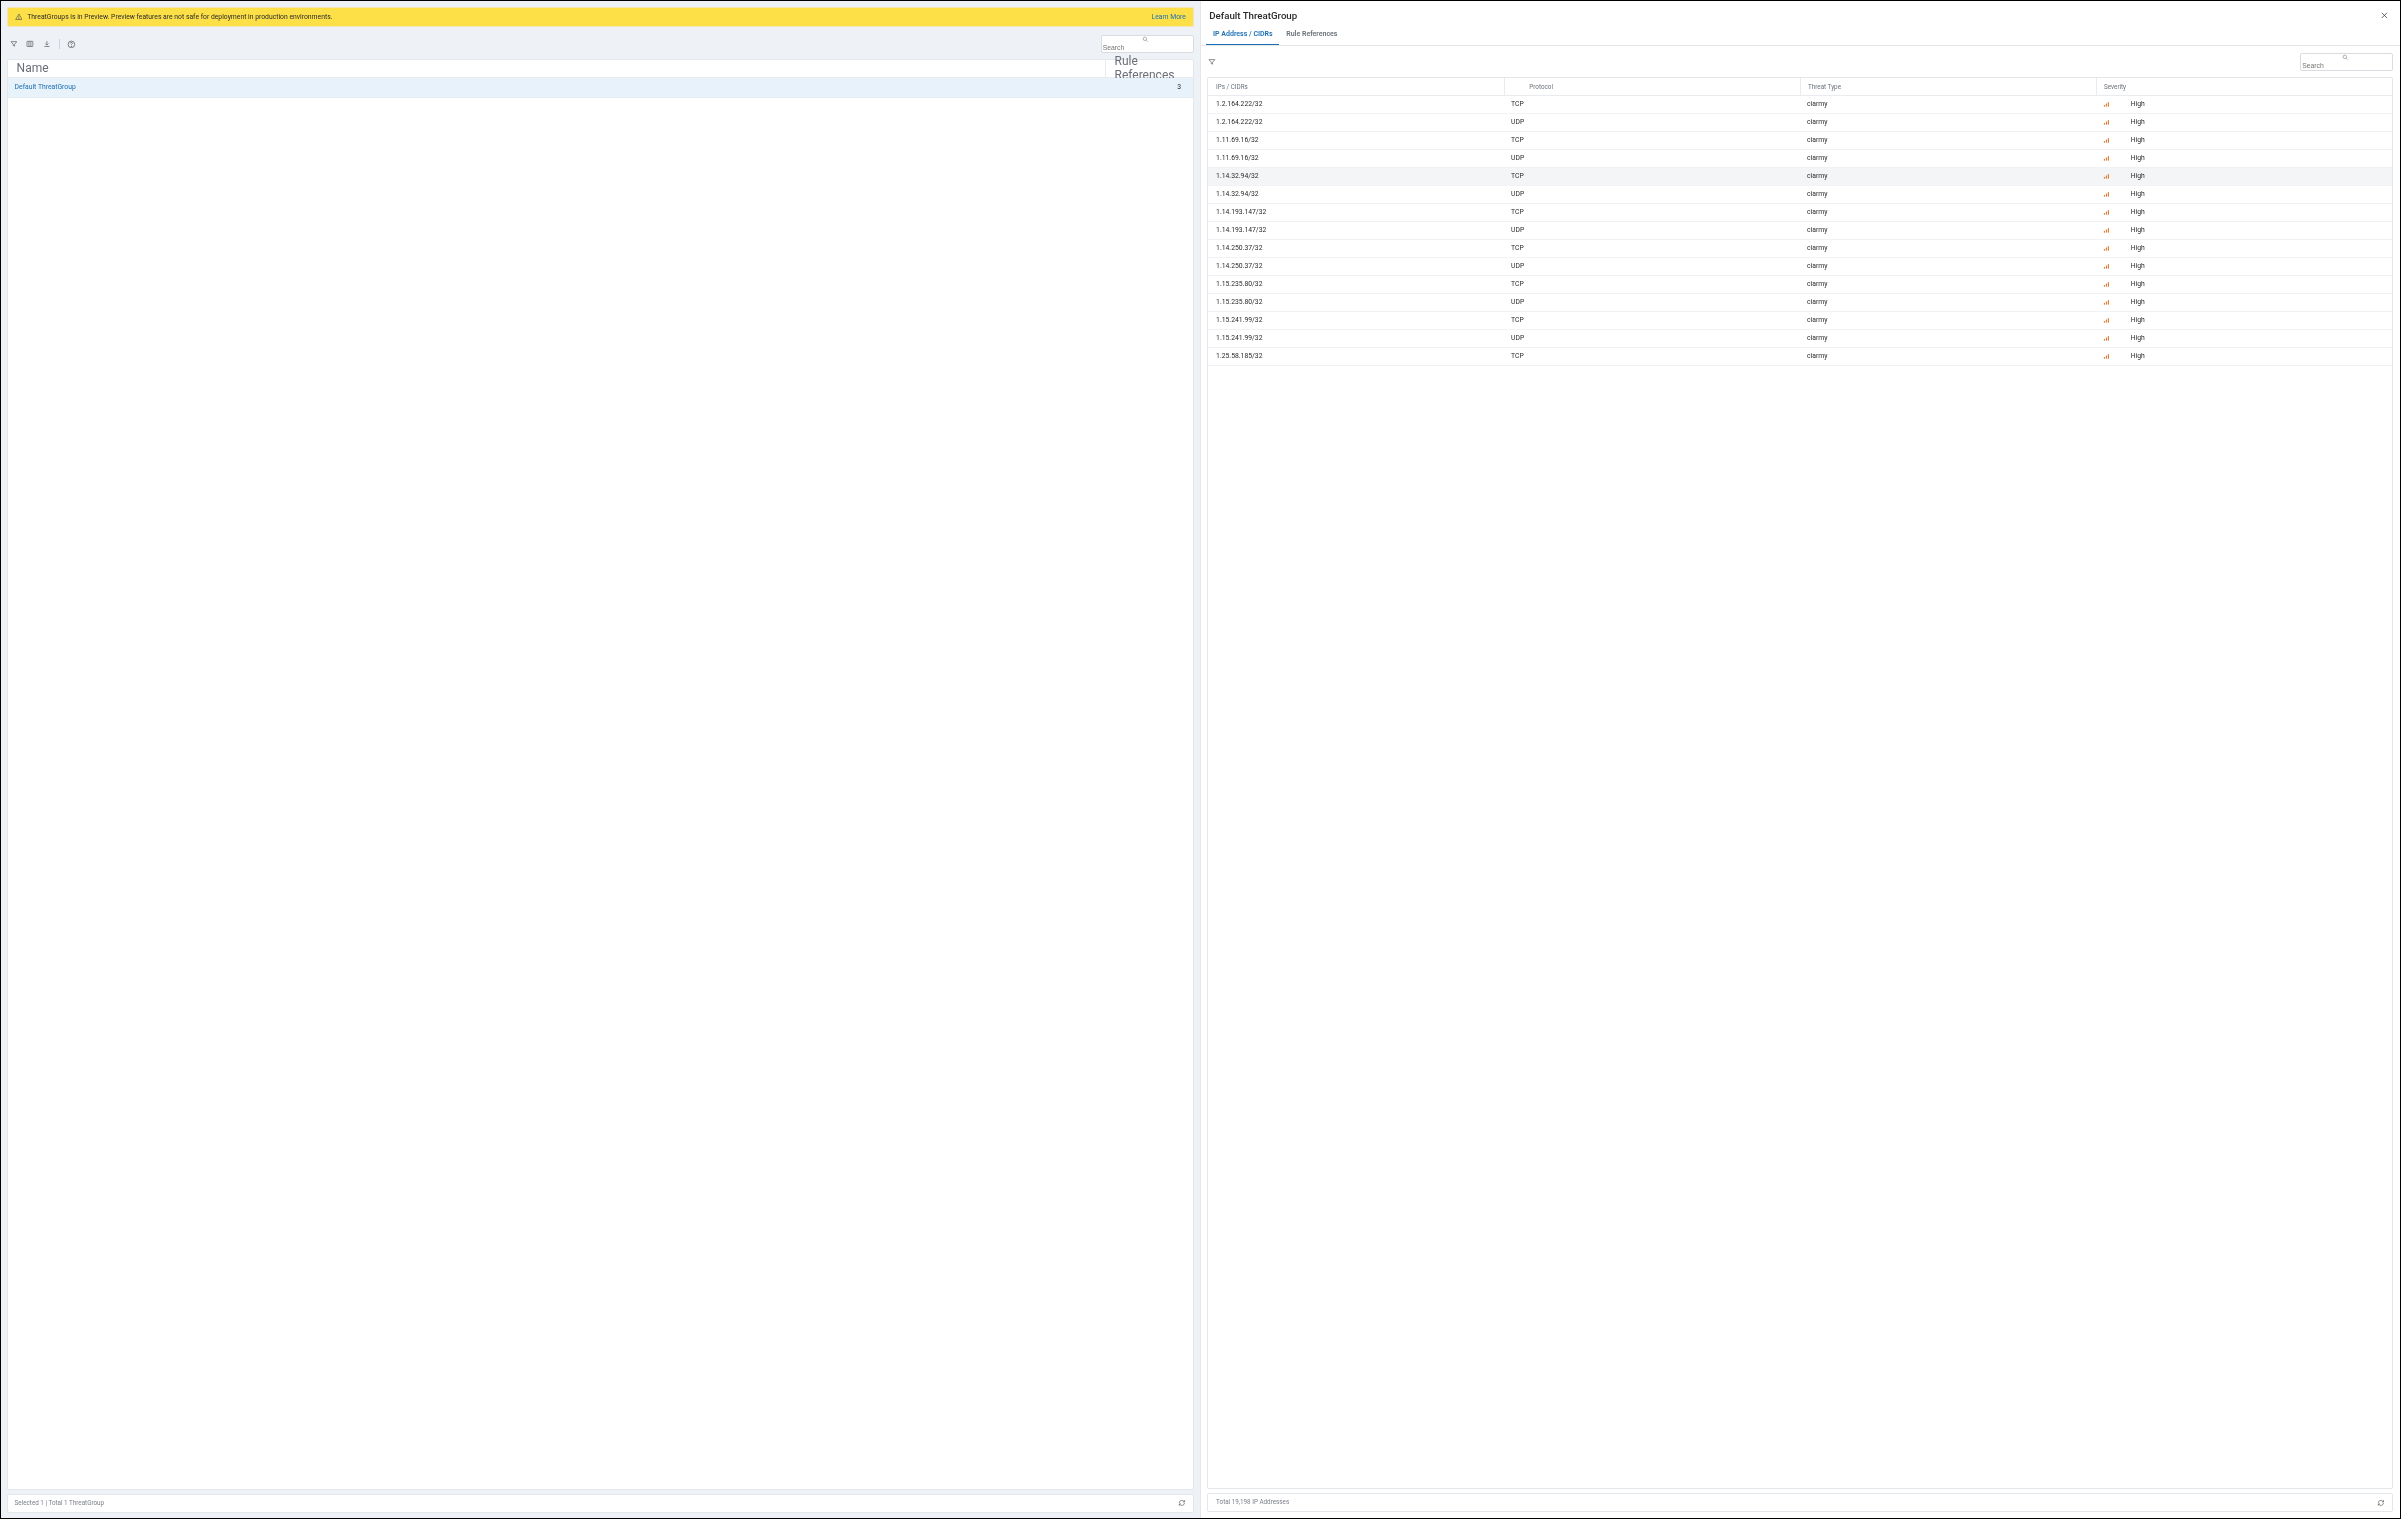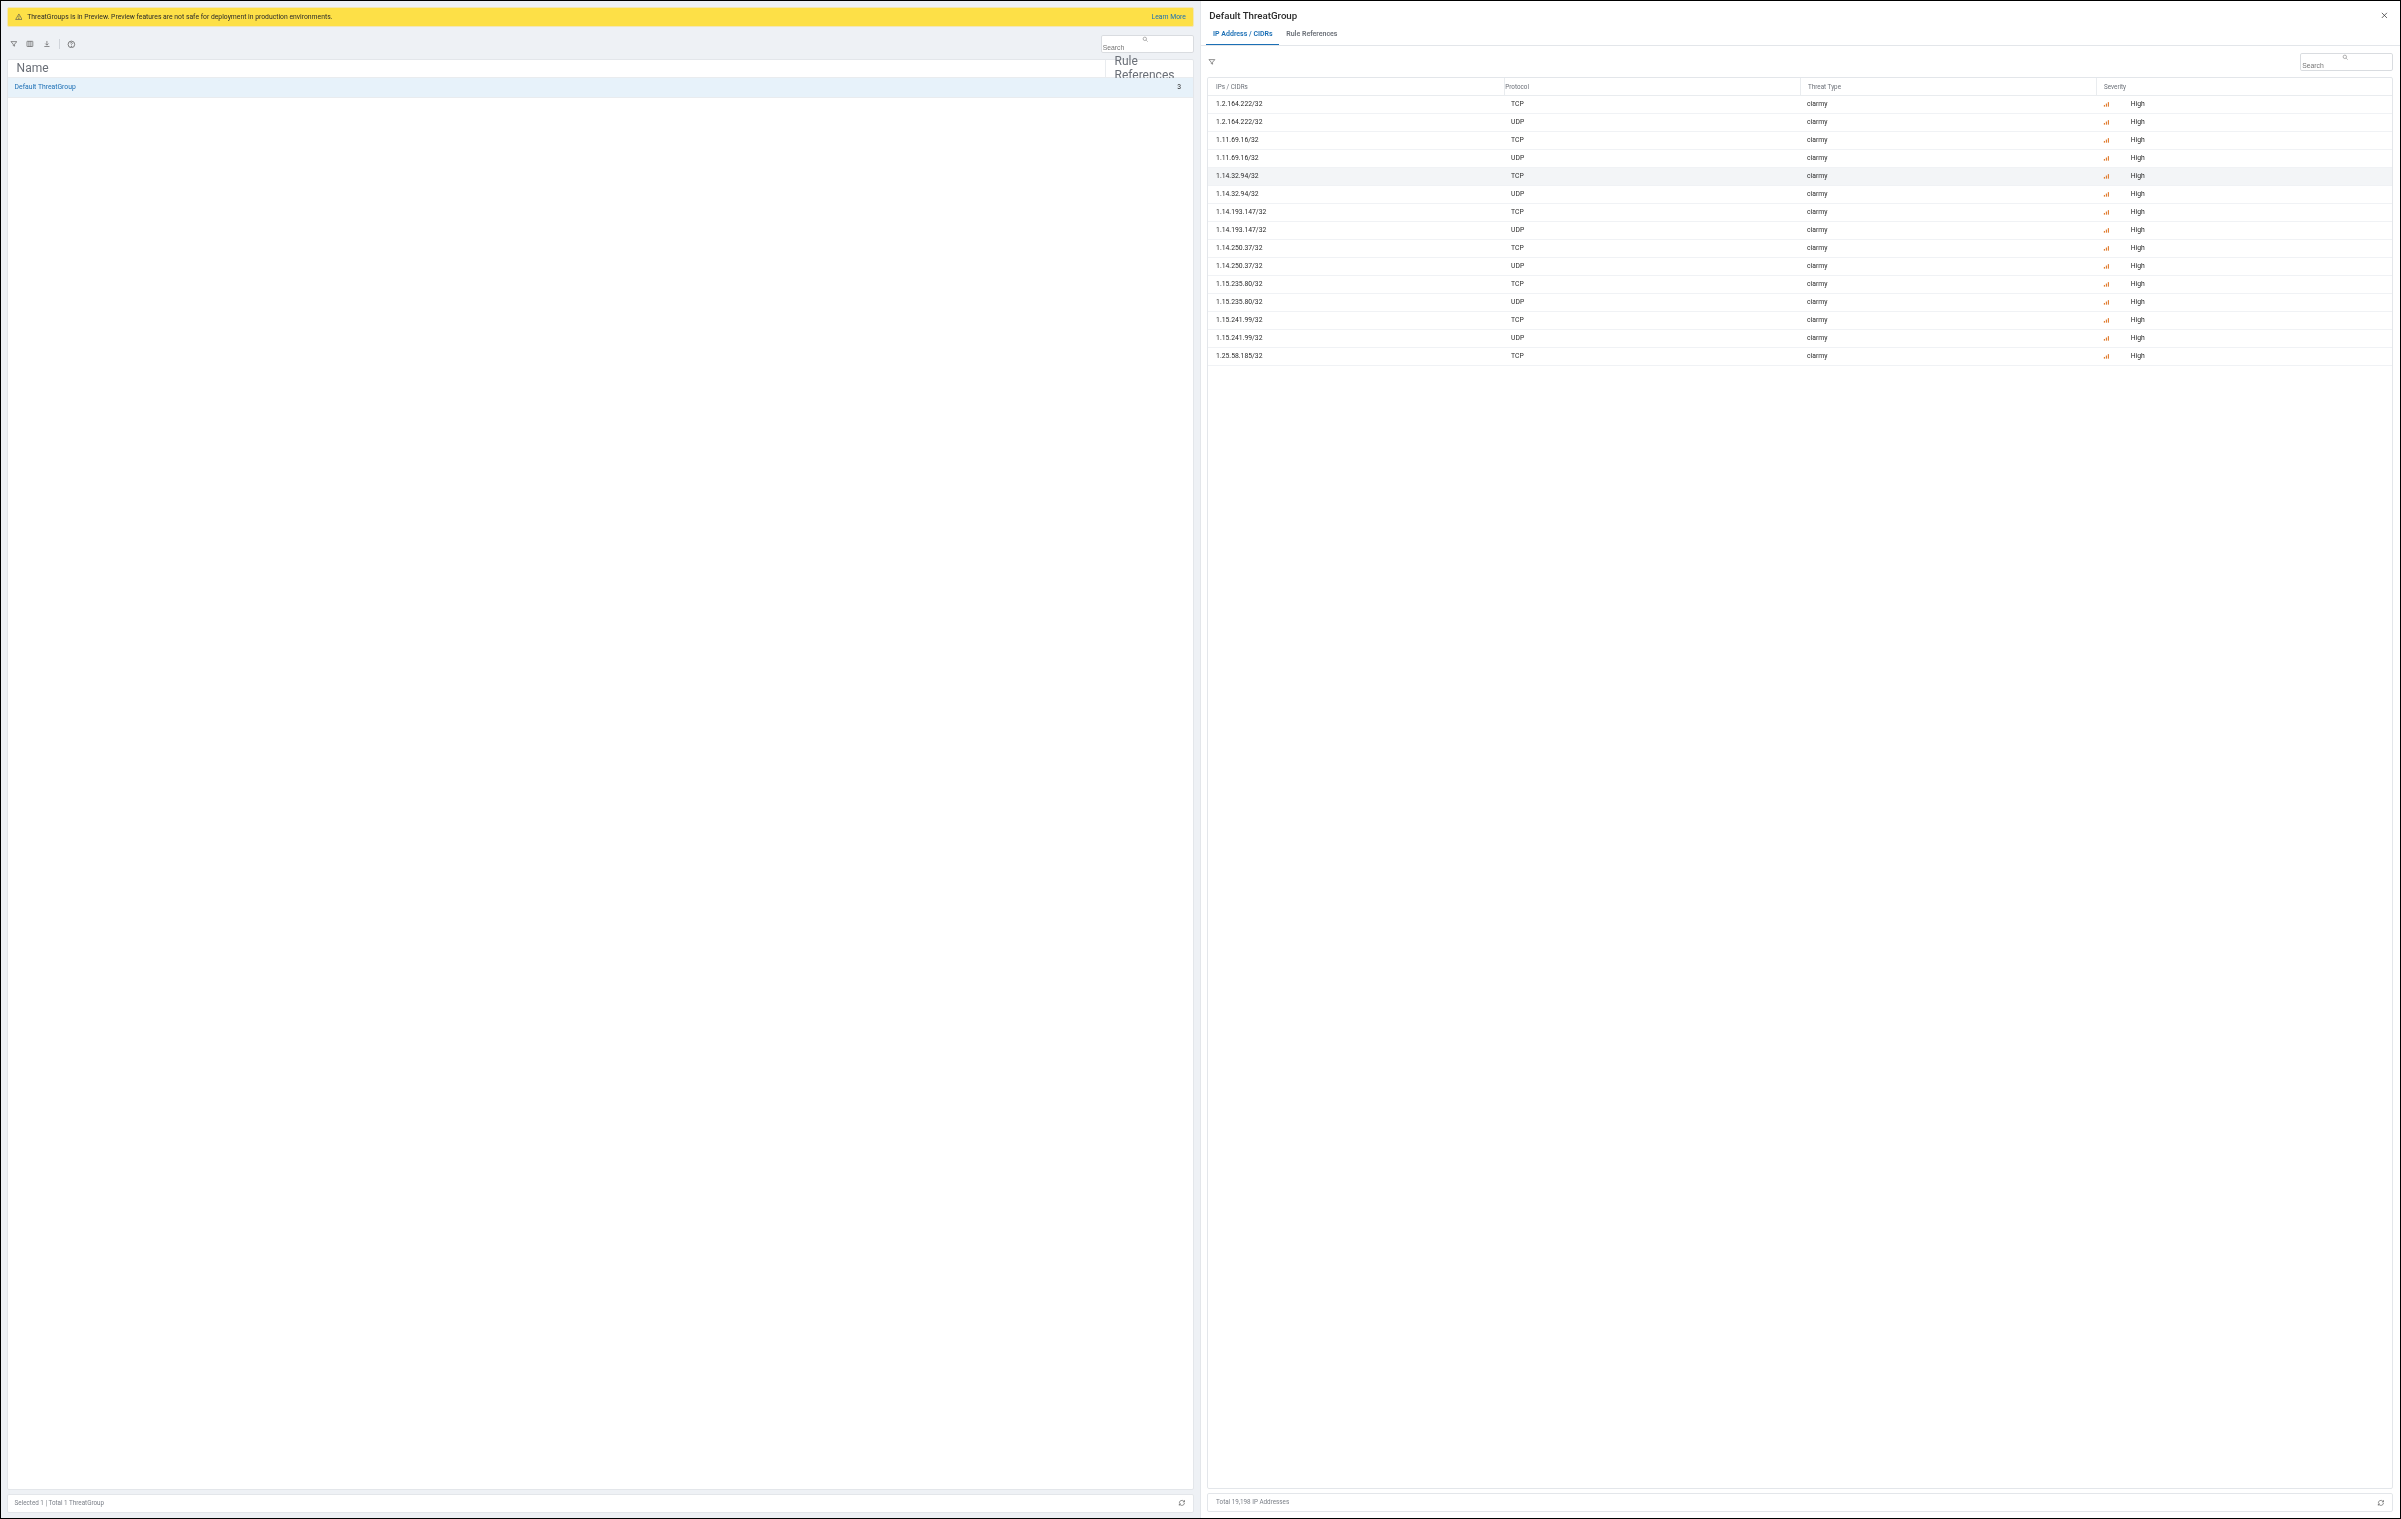--- a/index.html
+++ b/index.html
@@ -185,21 +185,21 @@
   min-height: 0;
 }
 .detail-head {
   display: flex;
   height: 17.5px; align-items: center;
   font-size: 6.3px; color: #6a6f77;
   border-bottom: 0.5px solid #e9ecef;
 }
 .dc { display: flex; align-items: center; height: 100%; }
 .dc.ip { width: 25%; padding-left: 7.8px; }
-.dc.proto { width: 25%; border-left: 0.5px solid #e9ecef; padding-left: 0; }
+.dc.proto { width: 25%; border-left: 0.5px solid #e9ecef; padding-left: 24px; }
 .dc.threat { width: 25%; border-left: 0.5px solid #e9ecef; padding-left: 6.8px; }
 .dc.sev { width: 25%; border-left: 0.5px solid #e9ecef; padding-left: 6.8px; }
 .detail-body {
   flex: 1; overflow-y: scroll;
 }
 .drow {
   display: flex; height: 18px; align-items: center;
   border-bottom: 0.5px solid #f0f2f5;
   font-size: 6.8px; color: #2a2a2a;
 }

